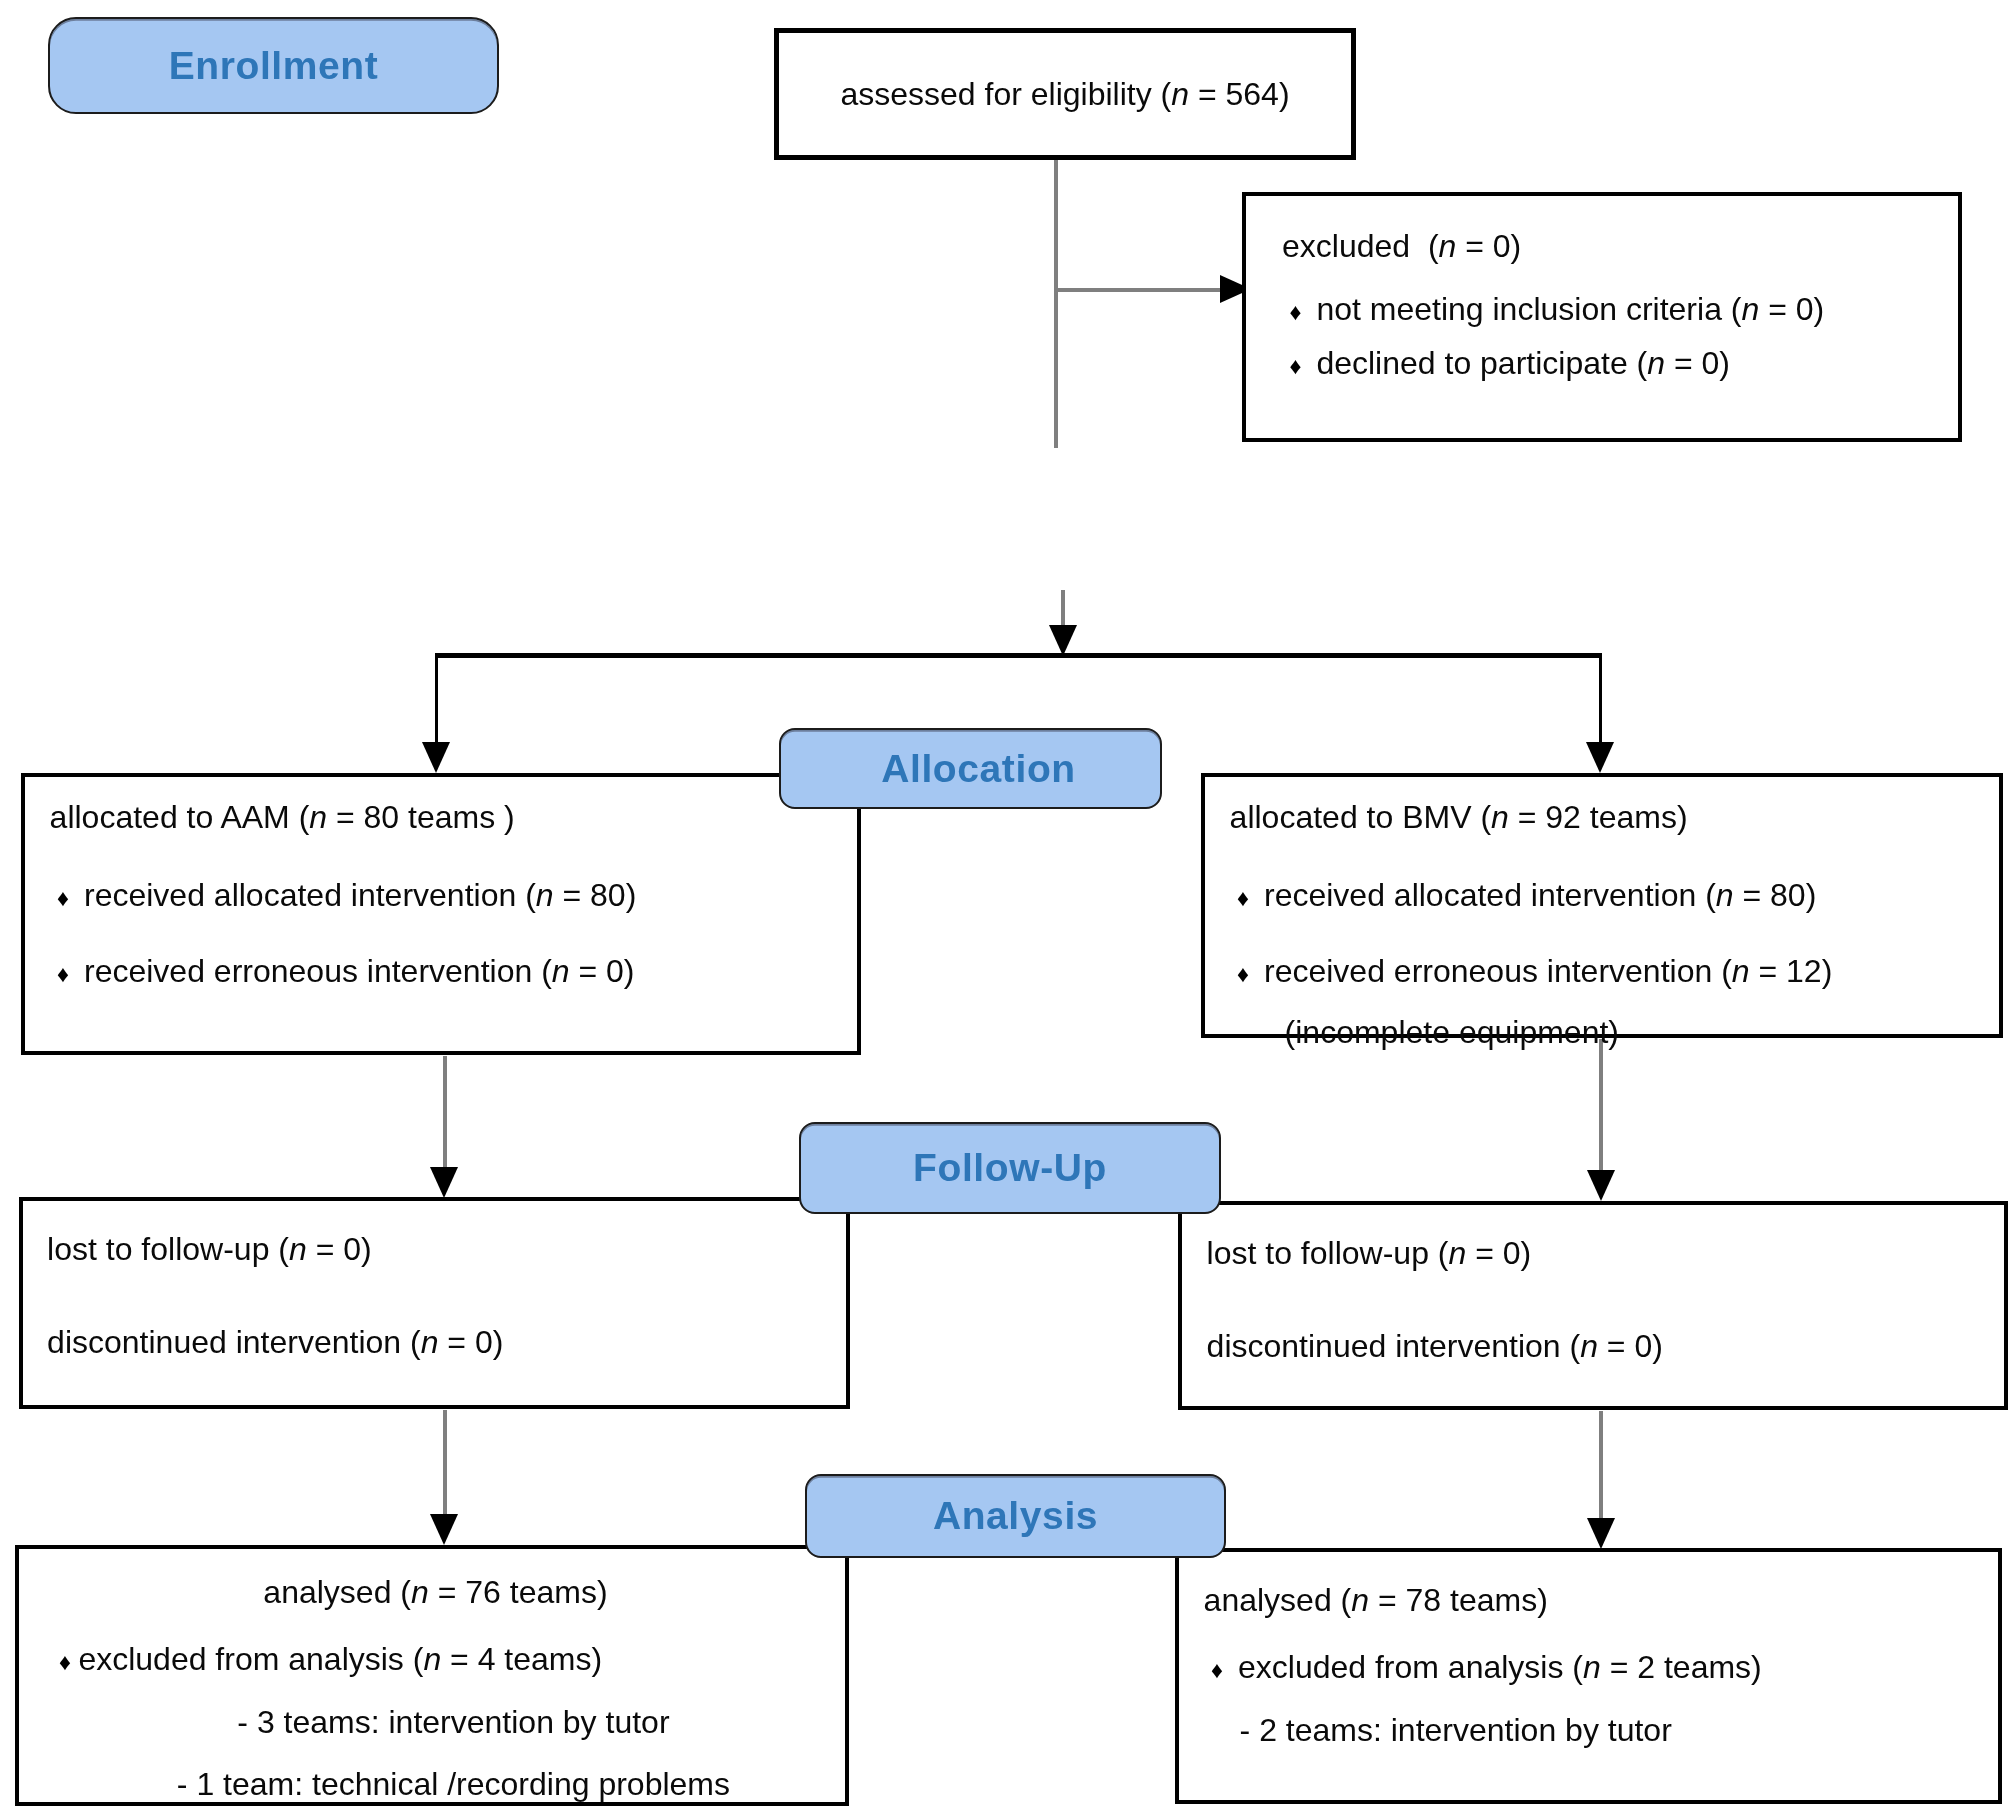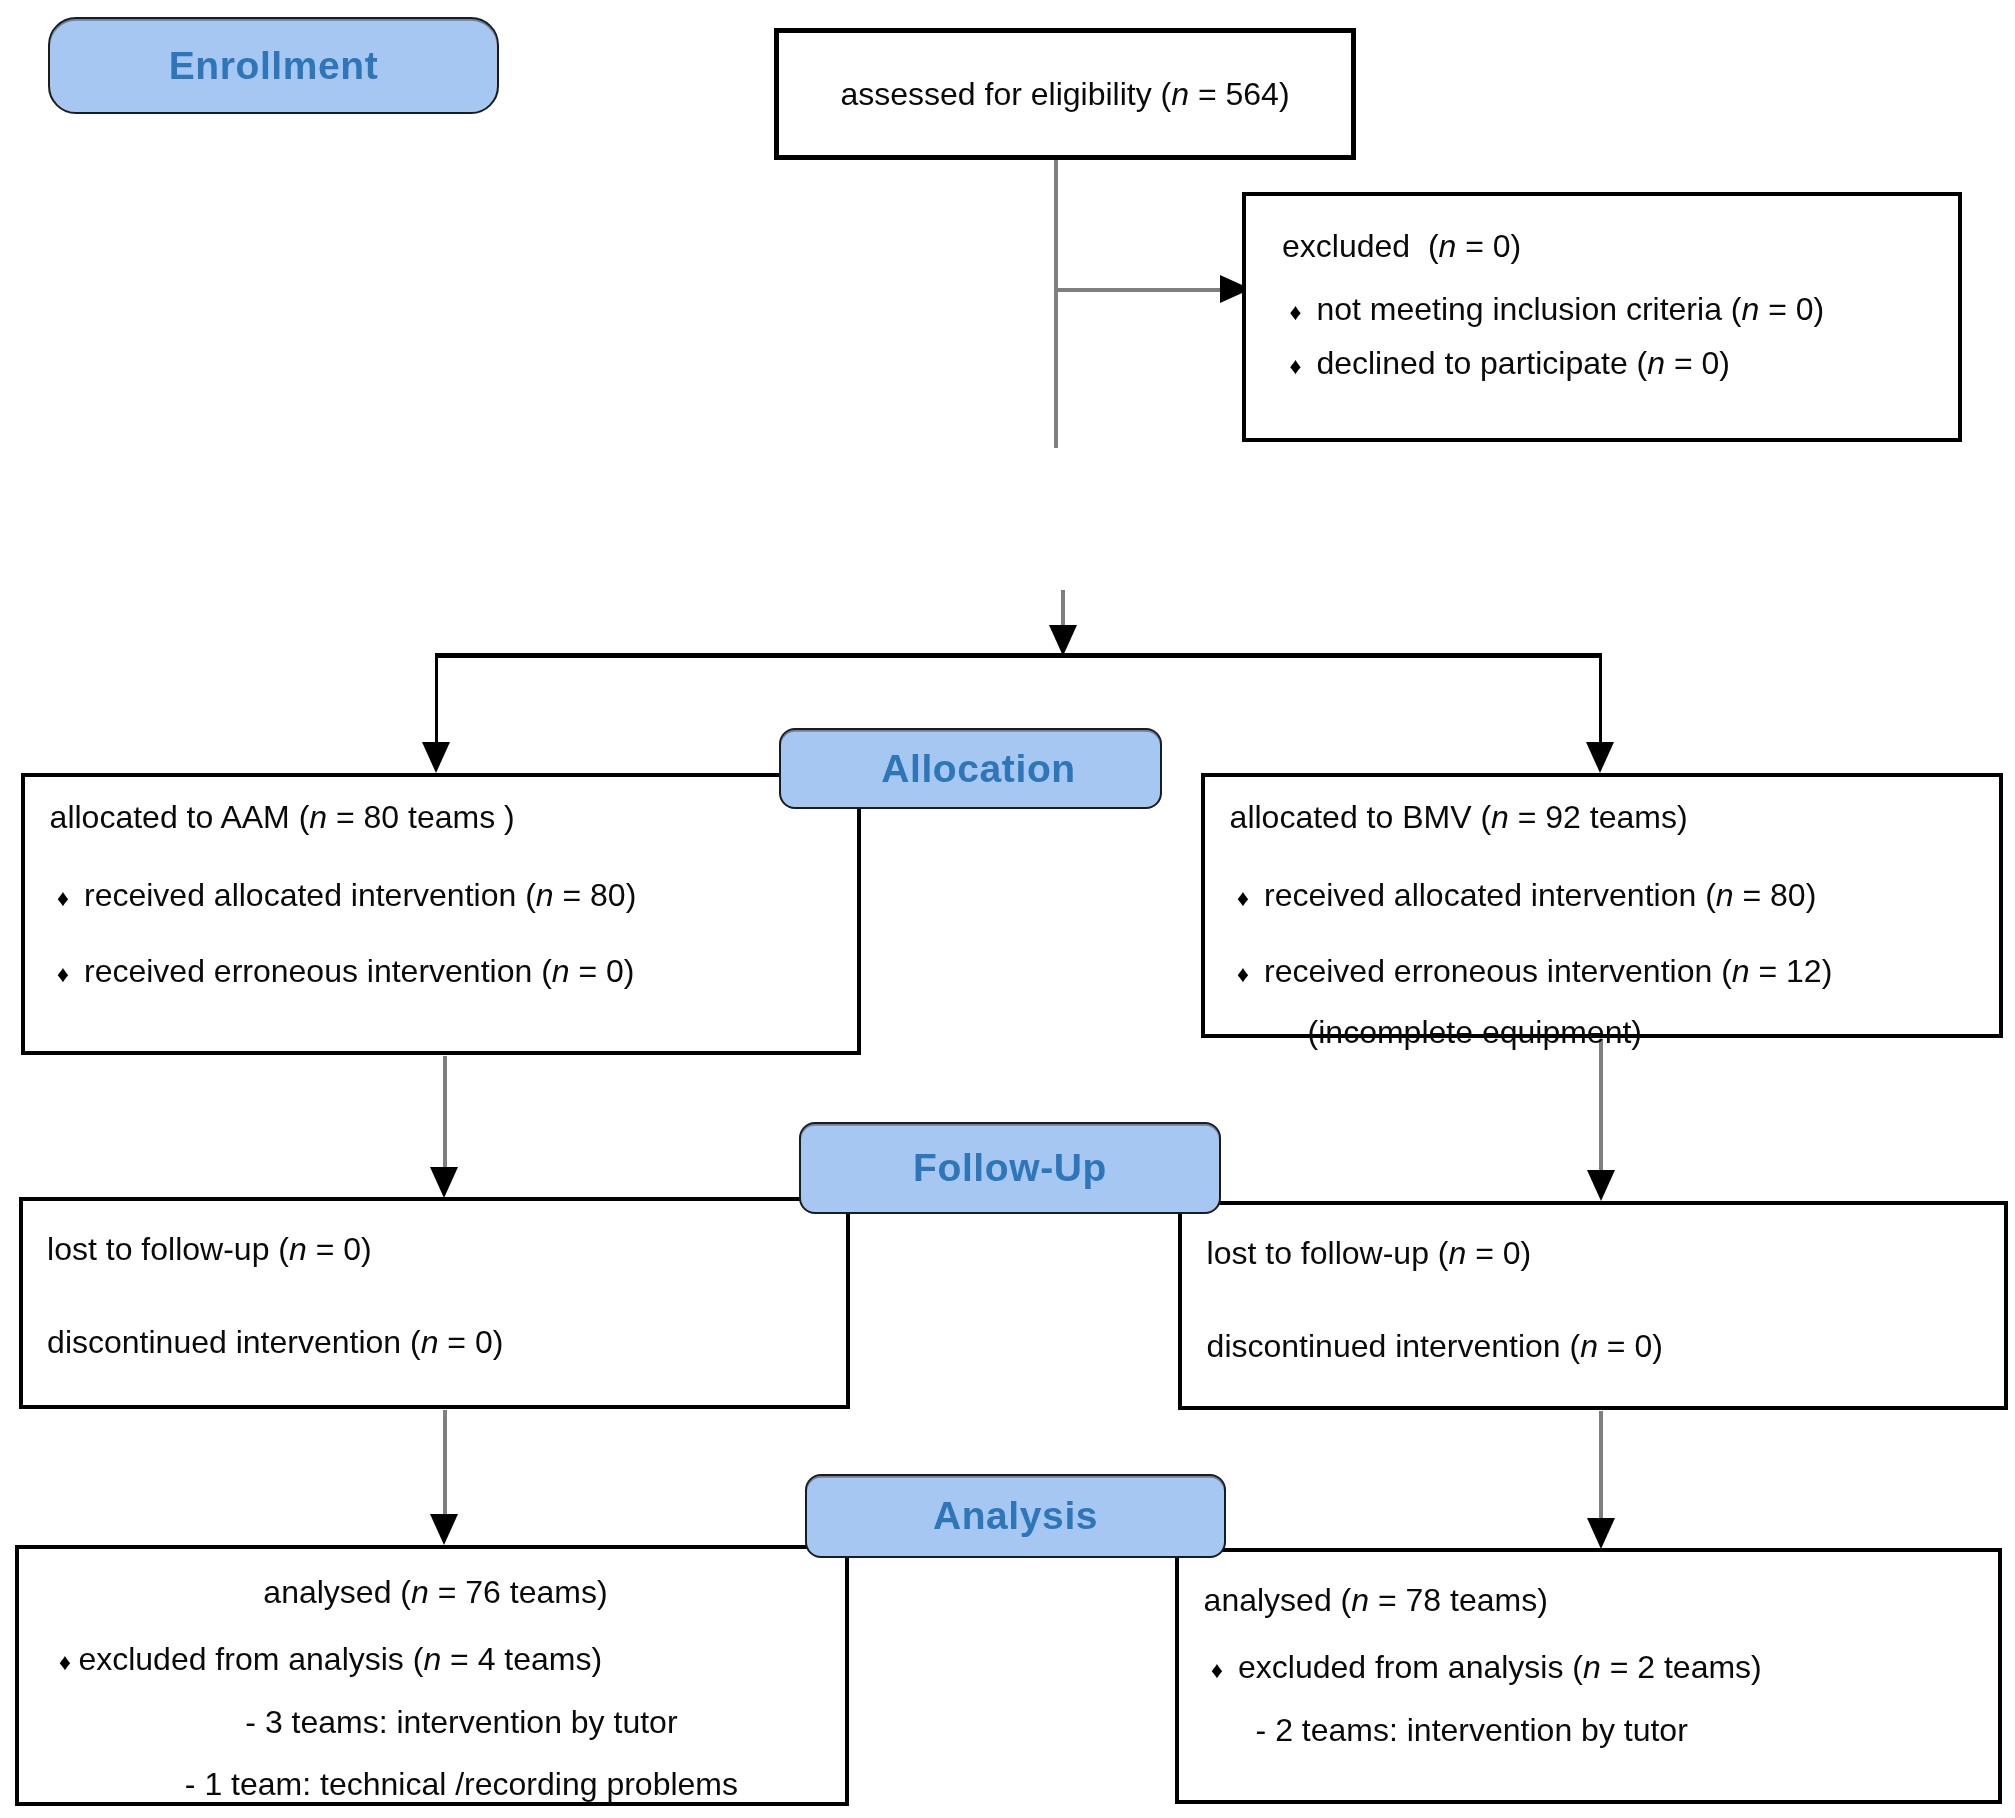--- a/index.html
+++ b/index.html
@@ -21,21 +21,21 @@
     background:#ffffff;border:4.3px solid #000000;
     font-size:32px;line-height:1.15;
   }
   .box.thick{border-width:5.5px;}
   .box.centered{display:flex;flex-direction:column;align-items:center;justify-content:center;text-align:center;}
 
   .line{white-space:pre;}
   .bullet-row{display:flex;align-items:baseline;margin-left:7.4px;white-space:pre;}
   .bullet-ic{font-size:23.4px;flex:0 0 27px;color:#000;}
   .note-line{white-space:pre;}
-  .sub-line{white-space:pre;margin-left:52px;}
+  .sub-line{white-space:pre;margin-left:36px;}
 
   
   .vline{position:absolute;width:3.7px;background:#7f7f7f;z-index:1;}
   .hline{position:absolute;height:3.7px;background:#7f7f7f;z-index:1;}
   .vline.black{width:3.1px;background:#000;}
   .hline.black{height:4.9px;background:#000;}
   .arr-down{position:absolute;width:0;height:0;z-index:1;
     border-left:14px solid transparent;border-right:14px solid transparent;border-top:31px solid #000;}
   .arr-right{position:absolute;width:0;height:0;z-index:1;
     border-top:14px solid transparent;border-bottom:14px solid transparent;border-left:31px solid #000;}
@@ -55,21 +55,21 @@
   #box-alloc-right{left:1201px;top:773px;width:802px;height:265px;padding:22px 18.5px 0 24.6px;}
   #box-fu-left{left:18.5px;top:1197px;width:831px;height:212px;padding:29.6px 18.5px 0 24.6px;}
   #box-fu-right{left:1178px;top:1201px;width:830px;height:209px;padding:29.6px 18.5px 0 24.6px;}
   #box-an-left{left:15.4px;top:1545px;width:834px;height:261px;padding:24.6px 18.5px 0 24.6px;text-align:center;}
   #box-an-right{left:1175px;top:1548px;width:827px;height:256px;padding:29.6px 18.5px 0 24.6px;}
 
   #box-excluded .line{margin-bottom:26px;}
   #box-excluded .bullet-row{margin-bottom:17px;}
   #box-alloc-left .line, #box-alloc-right .line{margin-bottom:41px;}
   #box-alloc-left .bullet-row, #box-alloc-right .bullet-row{margin-bottom:39px;}
-  #box-alloc-right .note-line{margin-left:78px;margin-top:-14.8px;}
+  #box-alloc-right .note-line{margin-left:55px;margin-top:-14.8px;}
   #box-fu-left .line, #box-fu-right .line{margin-bottom:57px;}
   #box-an-left .line{margin-bottom:31px;}
   #box-an-left .bullet-row{margin-bottom:26px;}
   #box-an-left .sub-line{margin-bottom:24.6px;}
   #box-an-right .line{margin-bottom:31px;}
   #box-an-right .bullet-row{margin-bottom:26px;}
 
   #ln-assessed-down{left:1054px;top:137px;height:311px;}
   #ln-excluded-h{left:1054px;top:288px;width:170px;}
   #ar-excluded{left:1220px;top:275px;}

